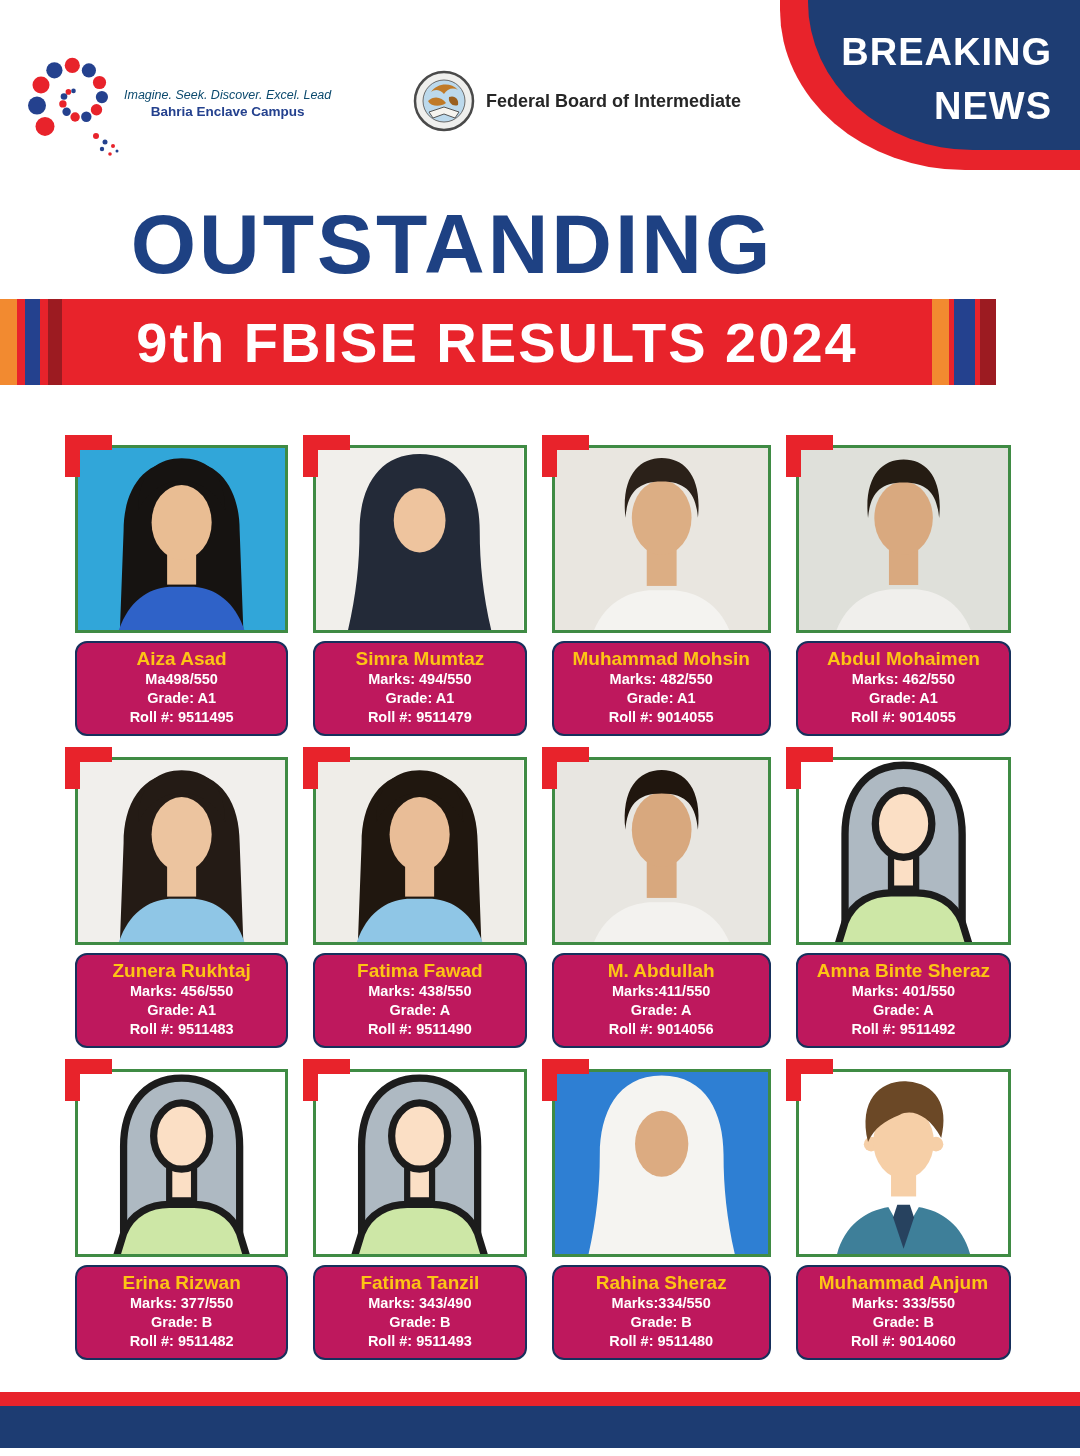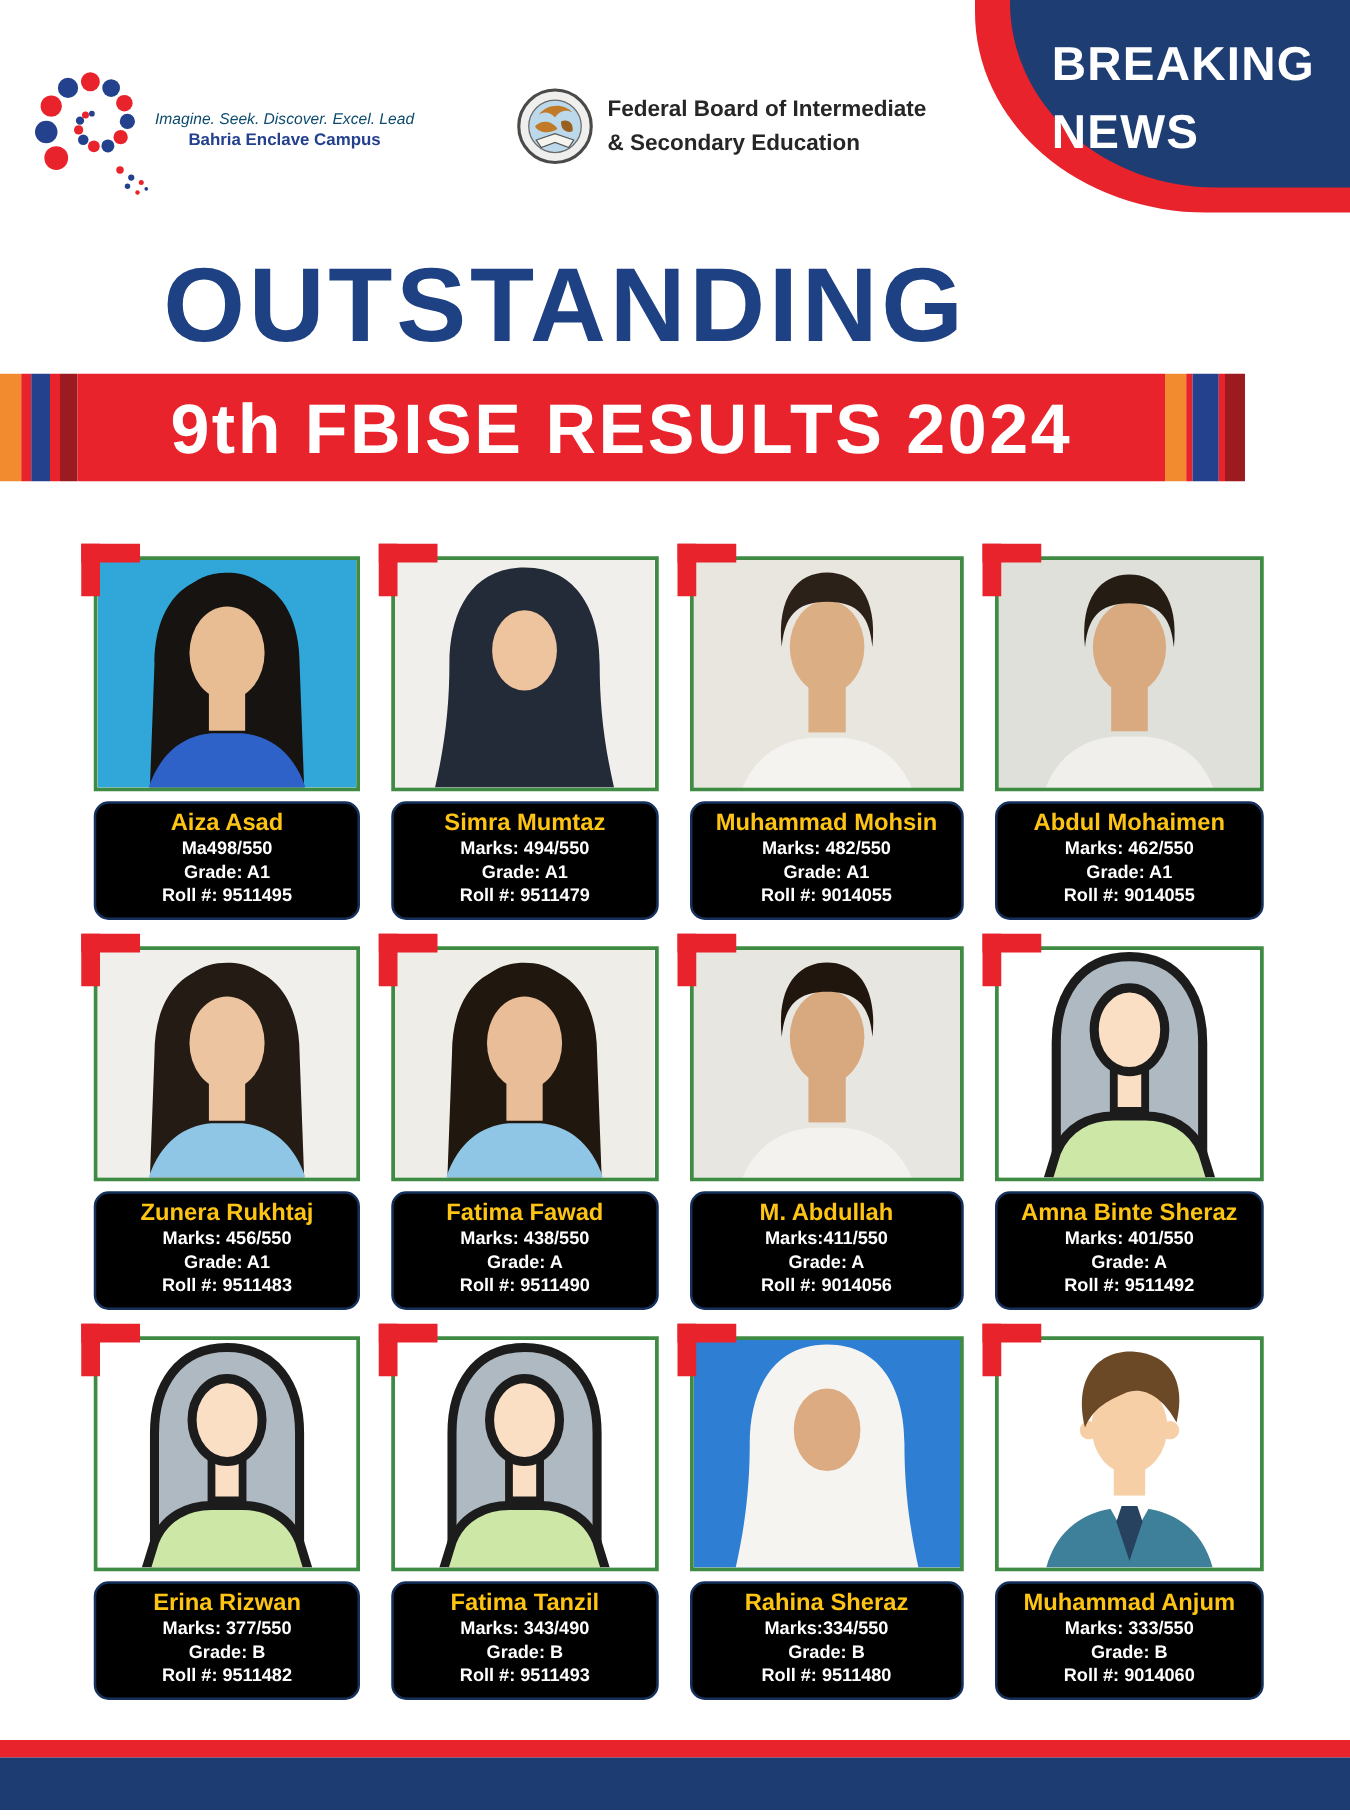--- a/index.html
+++ b/index.html
@@ -15,40 +15,40 @@
   .school-tagline{color:#0c4a6e;font-weight:normal;font-style:italic;font-size:12.5px;margin-top:3px;}
   .school-campus{color:#24418e;font-weight:bold;font-size:13.5px;margin-top:2px;}
   .board-logo{position:absolute;left:413px;top:70px;display:flex;align-items:center;gap:11px;}
   .board-text{font-weight:bold;color:#262626;font-size:18px;line-height:1.5;white-space:nowrap;}
   
   .breaking{position:absolute;top:0;right:0;width:295px;height:170px;}
   .breaking .bk-red{position:absolute;top:-28px;right:-18px;width:318px;height:198px;
     background:#e8232b;border-bottom-left-radius:185px 160px;}
   .breaking .bk-blue{position:absolute;top:-42px;right:-18px;width:290px;height:192px;
     background:#1e3d73;border-bottom-left-radius:165px 148px;}
-  .breaking .bk-text{position:absolute;top:26px;right:28px;text-align:left;color:#fff;
+  .breaking .bk-text{position:absolute;top:26px;right:28px;text-align:right;color:#fff;
     font-weight:bold;font-size:38px;line-height:1.42;letter-spacing:1px;margin-left:40px;}
   
   .main-title{position:absolute;top:196px;left:0;width:904px;text-align:center;
     color:#1e4183;font-weight:bold;font-size:84px;letter-spacing:3px;}
   .banner{position:absolute;top:299px;left:0;width:996px;height:86px;display:flex;}
   .st{height:100%;flex:0 0 auto;}
   .st-o{background:#f28a30;}.st-r{background:#e8232b;}.st-b{background:#24418e;}.st-d{background:#9c1b21;}
   .banner-main{flex:1 1 auto;background:#e8232b;display:flex;align-items:center;justify-content:center;}
   .banner-text{color:#ffffff;font-weight:bold;font-size:56px;letter-spacing:2px;white-space:nowrap;}
   
   .cards{position:absolute;left:75px;top:445px;width:936px;display:grid;
     grid-template-columns:repeat(4,1fr);column-gap:25px;row-gap:21px;}
   .card{position:relative;}
   .photo-frame{position:relative;height:182px;border:3px solid #3f8b44;background:#fff;}
   .photo{position:absolute;inset:0;overflow:hidden;}
   .photo svg{display:block;width:100%;height:100%;}
   .corner{position:absolute;left:-13px;top:-13px;width:47px;height:42px;
     border-top:15px solid #e8232b;border-left:15px solid #e8232b;box-sizing:border-box;}
-  .info{margin-top:8px;background:#000000;border:2px solid #16305c;border-radius:12px;
+  .info{margin-top:8px;background:#be185d;border:2px solid #16305c;border-radius:12px;
     padding:5px 19px 7px;text-align:center;}
   .s-name{color:#fdc414;font-weight:bold;font-size:19px;line-height:1.18;white-space:nowrap;}
   .s-line{color:#ffffff;font-weight:bold;font-size:14.5px;line-height:1.3;white-space:nowrap;}
   
   .footer-red{position:absolute;left:0;top:1392px;width:1080px;height:14px;background:#e8232b;}
   .footer-blue{position:absolute;left:0;top:1406px;width:1080px;height:42px;background:#1d3c72;}
 </style>
 </head>
 <body>
 
@@ -87,21 +87,20 @@
   <svg width="62" height="62" viewBox="0 0 62 62">
     <circle cx="31" cy="31" r="29" fill="#efefed" stroke="#4a4a4a" stroke-width="2.5"></circle>
     <circle cx="31" cy="31" r="21" fill="#bcd9ec" stroke="#6a6a6a" stroke-width="1"></circle>
     <path d="M18 22 C24 13 38 12 45 20 C40 17 34 19 31 24 C27 19 21 19 18 22 Z" fill="#c07a28"></path>
     <path d="M15 31 C21 25 29 27 33 33 C28 37 18 37 15 31 Z" fill="#c07a28"></path>
     <path d="M36 27 C42 25 46 29 45 35 C40 37 35 33 36 27 Z" fill="#9a6020"></path>
     <path d="M16 42 L31 37 L46 42 L42 48 L31 44 L20 48 Z" fill="#f6f4ef" stroke="#555555" stroke-width="1"></path>
   </svg>
   <div class="board-text">
     <div>Federal Board of Intermediate</div>
-    <div>&amp; Secondary Education</div>
   </div>
 </div>
 
 <div class="breaking">
   <div class="bk-red"></div>
   <div class="bk-blue"></div>
   <div class="bk-text">
     <div>BREAKING</div>
     <div>NEWS</div>
   </div>

